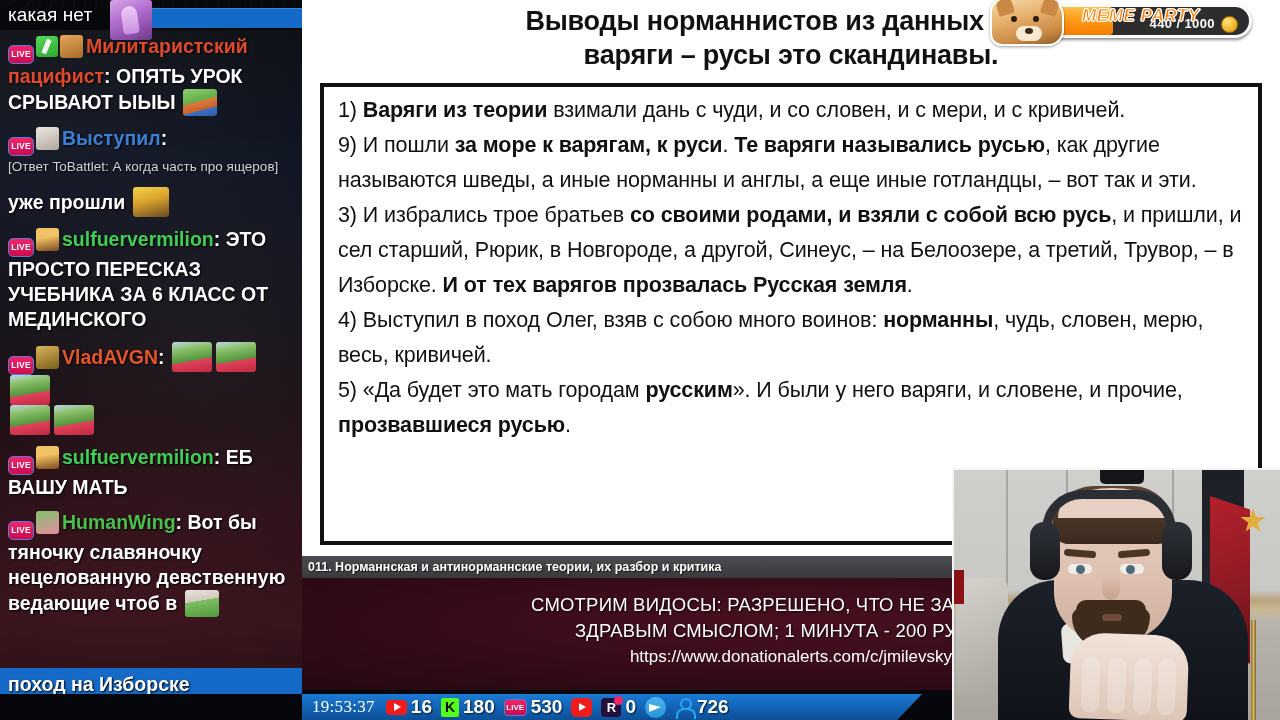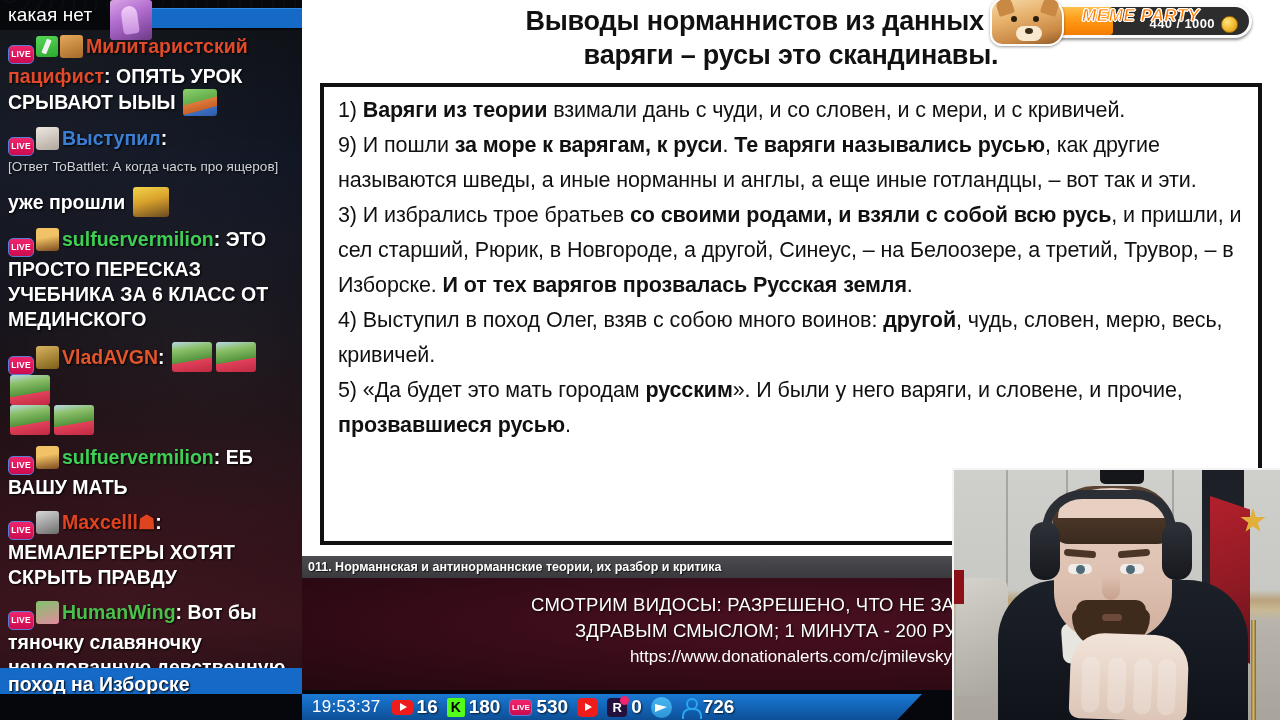--- a/index.html
+++ b/index.html
@@ -218,21 +218,21 @@
     padding-left:10px;
     clip-path: polygon(0 0, 100% 0, 96% 100%, 0 100%);
   }
   #status-inner .stat{
     display:flex; align-items:center; gap:4px;
     color:#fff; font-size:19px; font-weight:700;
     text-shadow:1px 1px 2px rgba(0,0,0,.7);
   }
   #status-time{
     color:#fff; font-size:17px; font-weight:400;
-    font-family:Liberation Sans, sans-serif;
+    font-family:Liberation Serif, serif;
     letter-spacing:.3px; margin-right:2px;
   }
   .ic{ display:inline-block; border-radius:4px; }
   .ic-yt{
     width:21px; height:15px; background:#f01c1c; position:relative;
   }
   .ic-yt::after{
     content:""; position:absolute; left:8px; top:3.5px;
     border-left:7px solid #fff; border-top:4px solid transparent; border-bottom:4px solid transparent;
   }
@@ -504,24 +504,20 @@
         <span class="badge-live">LIVE</span><span class="avatar av-king"></span><span class="uname" style="color:#e3552b">VladAVGN</span><span>:</span>
         <span class="emote emote-turtle"></span><span class="emote emote-turtle"></span><span class="emote emote-turtle"></span><br>
         <span class="emote emote-turtle"></span><span class="emote emote-turtle"></span>
       </div>
 
       <div class="chat-msg">
         <span class="badge-live">LIVE</span><span class="avatar av-burger"></span><span class="uname" style="color:#3fcf54">sulfuervermilion</span><span>:</span>
         <span>ЕБ ВАШУ МАТЬ</span>
       </div>
 
-      <div class="chat-msg">
-        <span class="badge-live">LIVE</span><span class="avatar av-gray"></span><span class="uname" style="color:#e0431f">Maxcelll☗</span><span>:</span>
-        <span>МЕМАЛЕРТЕРЫ ХОТЯТ СКРЫТЬ ПРАВДУ</span>
-      </div>
 
       <div class="chat-msg">
         <span class="badge-live">LIVE</span><span class="avatar av-pepe"></span><span class="uname" style="color:#4bbf4b">HumanWing</span><span>:</span>
         <span>Вот бы тяночку славяночку  нецелованную девственную  ведающие  чтоб в</span>
         <span class="emote emote-pepecry"></span>
       </div>
 
     </div>
 
     <div id="chat-bottom-blue"></div>
@@ -534,21 +530,21 @@
     <div id="slide">
       <div id="slide-title">
         <span>Выводы норманнистов из данных ПВЛ:</span><br>
         <span>варяги – русы это скандинавы.</span>
       </div>
 
       <div id="slide-box">
         <p class="slide-p"><span>1) </span><b>Варяги из теории</b><span> взимали дань с чуди, и со словен, и с мери, и с кривичей.</span></p>
         <p class="slide-p"><span>9) И пошли </span><b>за море к варягам, к руси</b><span>. </span><b>Те варяги назывались русью</b><span>, как другие называются шведы, а иные норманны и англы, а еще иные готландцы, – вот так и эти.</span></p>
         <p class="slide-p"><span>3) И избрались трое братьев </span><b>со своими родами, и взяли с собой всю русь</b><span>, и пришли, и сел старший, Рюрик, в Новгороде, а другой, Синеус, – на Белоозере, а третий, Трувор, – в Изборске. </span><b>И от тех варягов прозвалась Русская земля</b><span>.</span></p>
-        <p class="slide-p"><span>4) Выступил в поход Олег, взяв с собою много воинов: </span><b>другой</b><span>, чудь, словен, мерю, весь, кривичей.</span></p>
+        <p class="slide-p"><span>4) Выступил в поход Олег, взяв с собою много воинов: </span><b>норманны</b><span>, чудь, словен, мерю, весь, кривичей.</span></p>
         <p class="slide-p"><span>5) «Да будет это мать городам </span><b>русским</b><span>». И были у него варяги, и словене, и прочие, </span><b>прозвавшиеся русью</b><span>.</span></p>
       </div>
     </div>
 
     <div id="slide-footer">011. Норманнская и антинорманнские теории, их разбор и критика</div>
 
     <div id="donation-strip">
       <div class="d-line">СМОТРИМ ВИДОСЫ: РАЗРЕШЕНО, ЧТО НЕ ЗАПРЕЩЕНО</div>
       <div class="d-line">ЗДРАВЫМ СМЫСЛОМ; 1 МИНУТА - 200 РУБЛЕЙ</div>
       <div class="d-url">https://www.donationalerts.com/c/jmilevsky</div>

